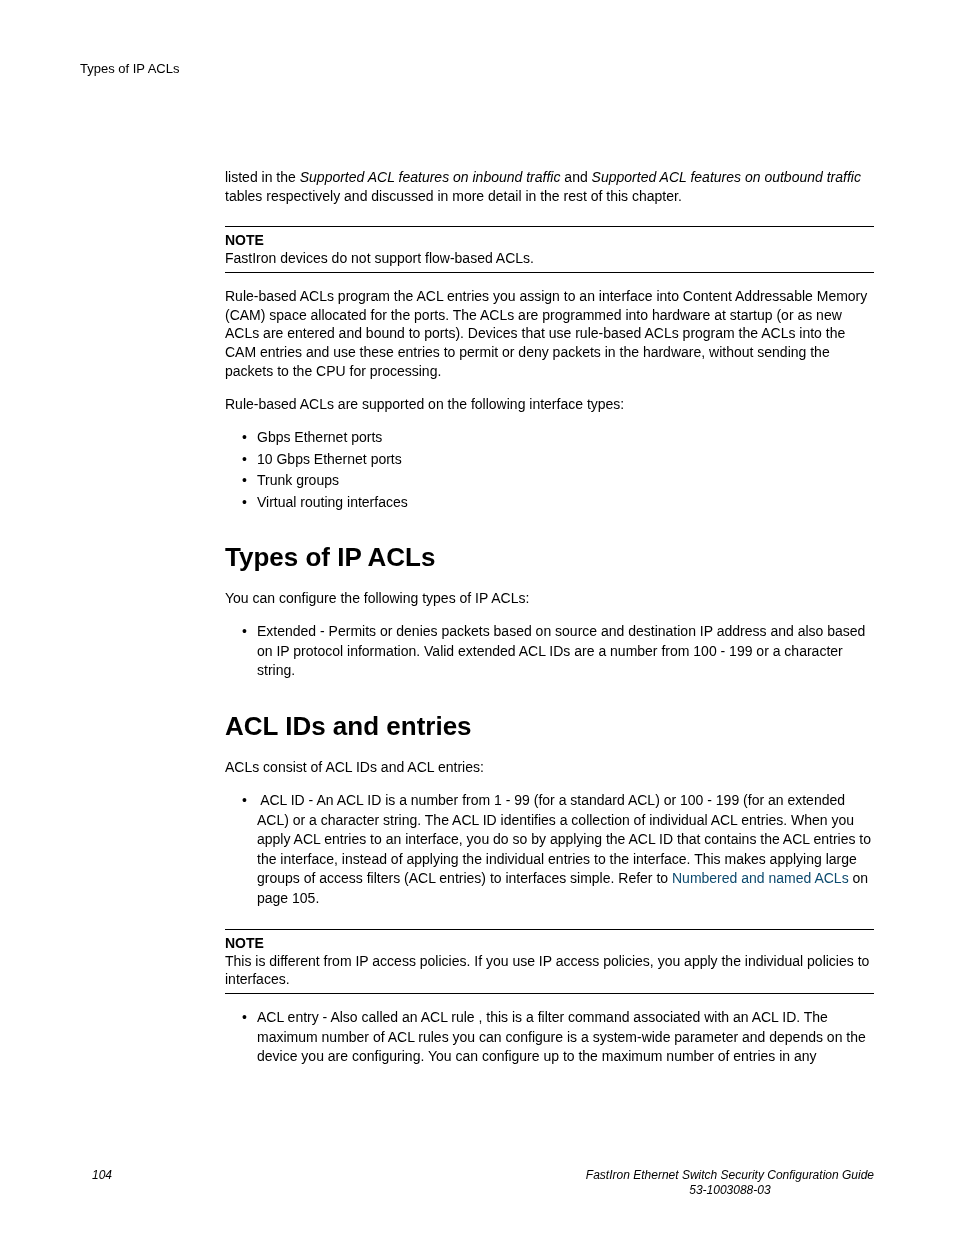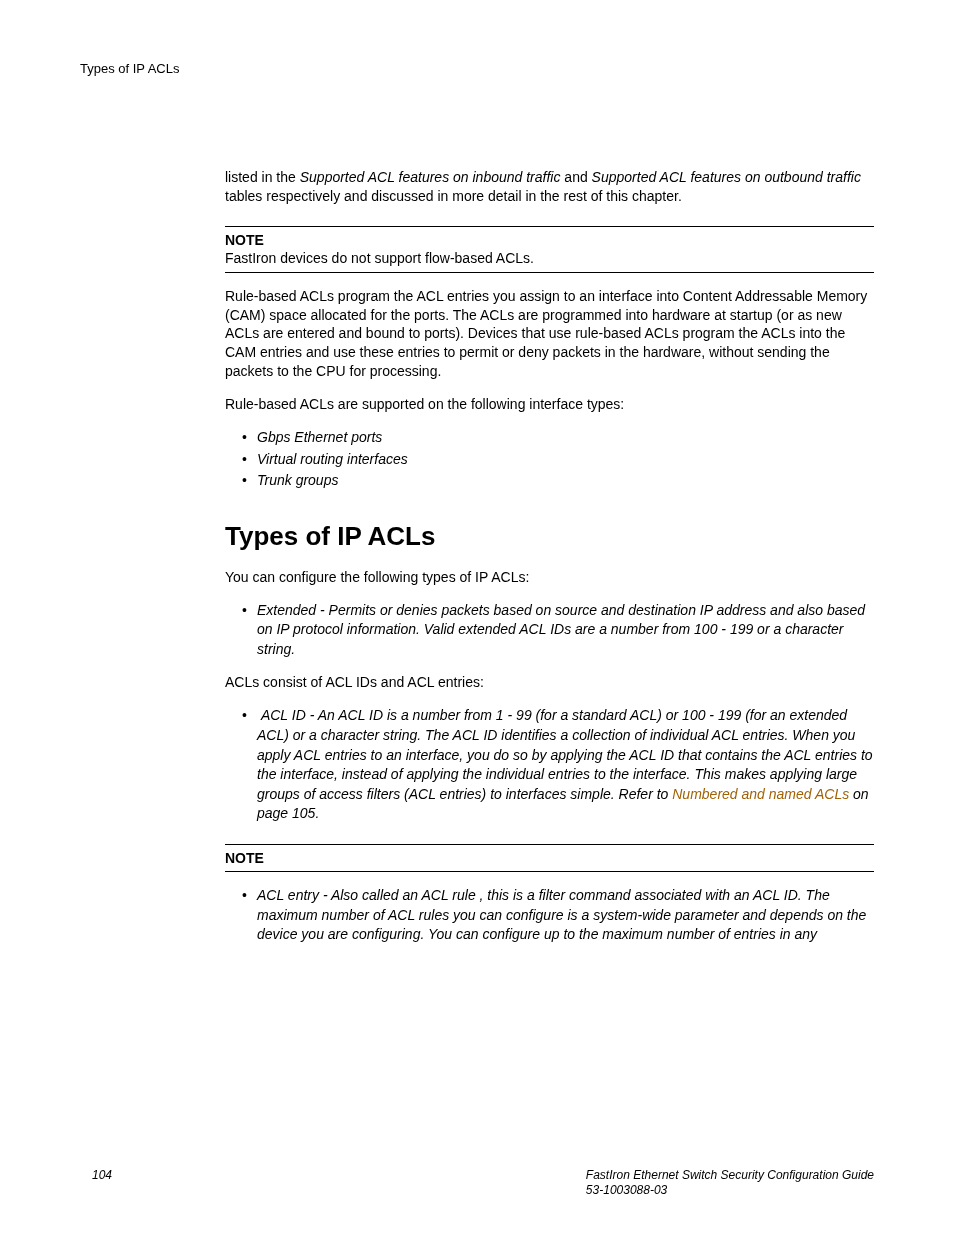--- a/index.html
+++ b/index.html
@@ -66,45 +66,45 @@
     padding-left: 32px;
     text-indent: -15px;
     margin: 2px 0;
   }
   ul.bullets li::before {
     content: "•";
     display: inline-block;
     width: 15px;
     text-indent: 0;
   }
-  ul.bullets li .li-inner { text-indent: 0; display: inline; font-style: italic; }
+  ul.bullets li .li-inner { text-indent: 0; display: inline; }
   h2.section {
     font-family: "Arial Narrow", Arial, sans-serif;
     font-stretch: condensed;
     font-weight: bold;
     font-size: 26px;
     margin: 30px 0 16px 0;
   }
   .link {
-    color: #a16207;
+    color: #0c4a6e;
   }
   .footer {
     position: absolute;
     bottom: 36px;
     left: 92px;
     right: 80px;
     font-size: 12px;
     font-style: italic;
   }
   .footer .page-num {
     float: left;
   }
   .footer .guide {
     float: right;
-    text-align: left;
+    text-align: center;
     line-height: 1.3;
   }
   .clearfix::after { content:""; display:table; clear:both; }
 </style>
 </head>
 <body>
 
 <div class="page">
   <div class="header-title">Types of IP ACLs</div>
 
@@ -119,43 +119,46 @@
       <div><span class="note-label">NOTE</span></div>
       <div class="note-text">FastIron devices do not support flow-based ACLs.</div>
       <hr class="note-hr-bottom">
     </div>
 
     <p class="para">Rule-based ACLs program the ACL entries you assign to an interface into Content Addressable Memory (CAM) space allocated for the ports. The ACLs are programmed into hardware at startup (or as new ACLs are entered and bound to ports). Devices that use rule-based ACLs program the ACLs into the CAM entries and use these entries to permit or deny packets in the hardware, without sending the packets to the CPU for processing.</p>
     <p class="para">Rule-based ACLs are supported on the following interface types:</p>
 
     <ul class="bullets">
       <li><span class="li-inner">Gbps Ethernet ports</span></li>
+      <li><span class="li-inner">10 Gbps Ethernet ports</span></li>
+      <li><span class="li-inner">Trunk groups</span></li>
       <li><span class="li-inner">Virtual routing interfaces</span></li>
-      <li><span class="li-inner">Trunk groups</span></li>
     </ul>
 
     <h2 class="section">Types of IP ACLs</h2>
     <p class="para">You can configure the following types of IP ACLs:</p>
     <ul class="bullets">
       <li><span class="li-inner">Extended - Permits or denies packets based on source and destination IP address and also based on IP protocol information. Valid extended ACL IDs are a number from 100 - 199 or a character string.</span></li>
     </ul>
 
+    <h2 class="section">ACL IDs and entries</h2>
     <p class="para">ACLs consist of ACL IDs and ACL entries:</p>
 
     <ul class="bullets">
       <li>
         <span class="li-inner">
           <span>ACL ID - An ACL ID is a number from 1 - 99 (for a standard ACL) or 100 - 199 (for an extended ACL) or a character string. The ACL ID identifies a collection of individual ACL entries. When you apply ACL entries to an interface, you do so by applying the ACL ID that contains the ACL entries to the interface, instead of applying the individual entries to the interface. This makes applying large groups of access filters (ACL entries) to interfaces simple. Refer to </span><span class="link">Numbered and named ACLs</span><span> on page 105.</span>
         </span>
       </li>
     </ul>
 
     <div class="note-block">
       <hr class="note-hr">
       <div><span class="note-label">NOTE</span></div>
+      <div class="note-text">This is different from IP access policies. If you use IP access policies, you apply the individual policies to interfaces.</div>
       <hr class="note-hr-bottom">
     </div>
 
     <ul class="bullets">
       <li><span class="li-inner">ACL entry - Also called an ACL rule , this is a filter command associated with an ACL ID. The maximum number of ACL rules you can configure is a system-wide parameter and depends on the device you are configuring. You can configure up to the maximum number of entries in any</span></li>
     </ul>
 
   </div>
 </div>
 

